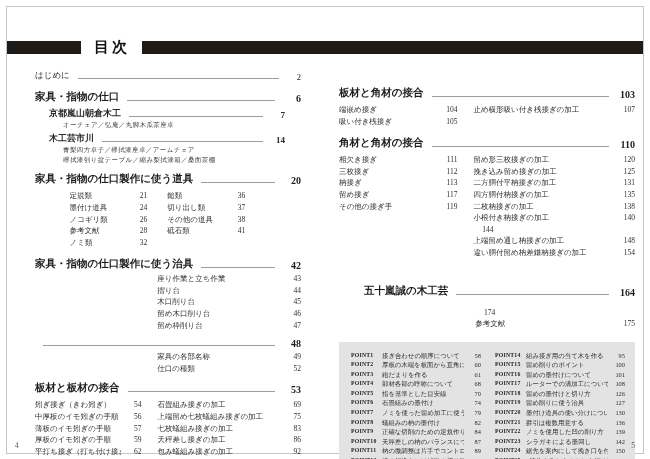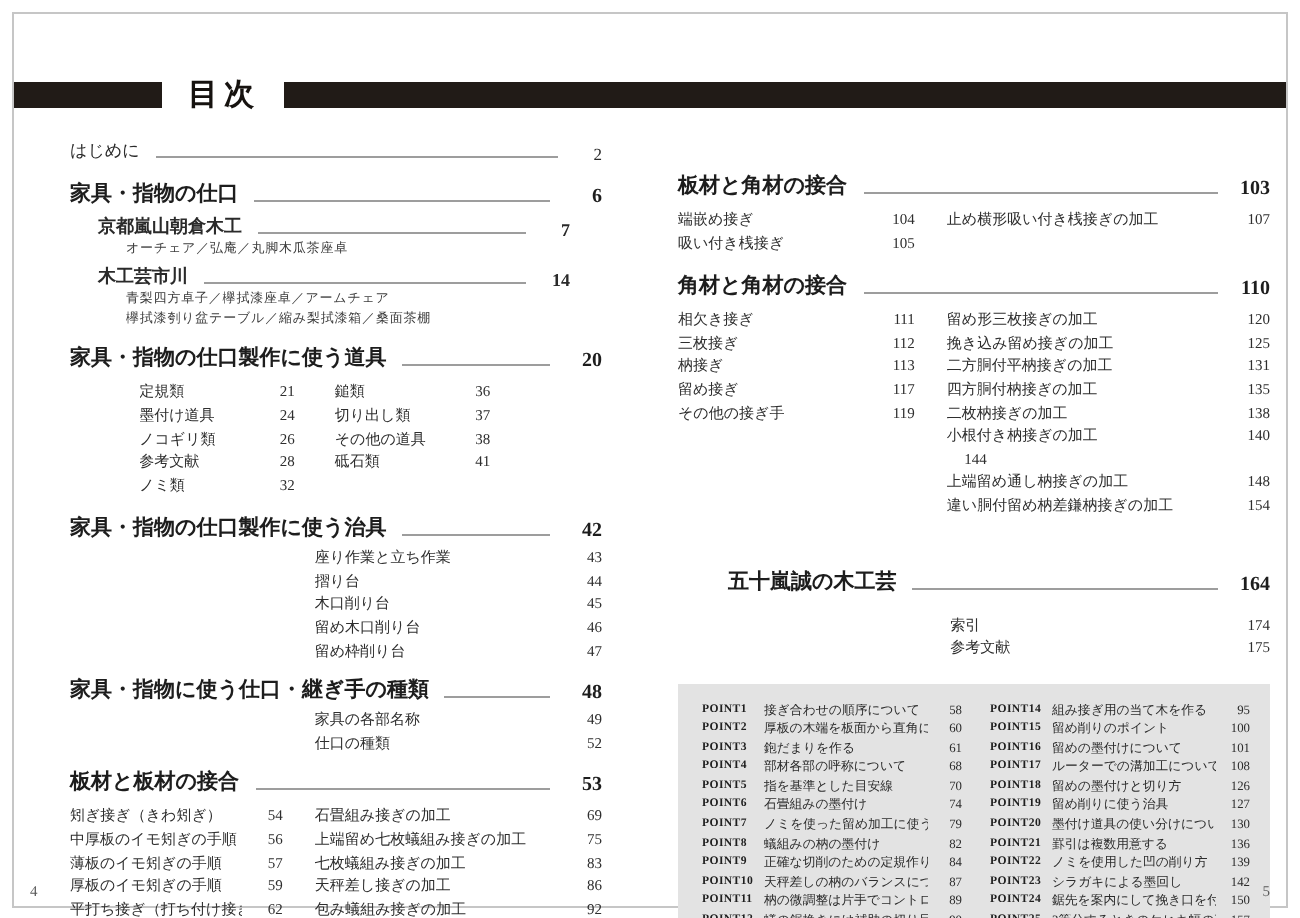--- a/index.html
+++ b/index.html
@@ -166,21 +166,20 @@
           <div class="item">
             <span class="lbl">留め木口削り台</span>
             <span class="pg">46</span>
           </div>
           <div class="item">
             <span class="lbl">留め枠削り台</span>
             <span class="pg">47</span>
           </div>
         </div>
         <div class="entry heading">
-          <span class="lbl">家具・指物に使う仕口・継ぎ手の種類</span>
           <span class="leader"></span>
           <span class="pg">48</span>
         </div>
         <div class="offsetlist">
           <div class="item">
             <span class="lbl">家具の各部名称</span>
             <span class="pg">49</span>
           </div>
           <div class="item">
             <span class="lbl">仕口の種類</span>
@@ -329,21 +328,20 @@
             </div>
           </div>
         </div>
         <div class="entry heading" style="margin-top: 24px; margin-left: 25px;">
           <span class="lbl">五十嵐誠の木工芸</span>
           <span class="leader"></span>
           <span class="pg">164</span>
         </div>
         <div class="offsetlist" style="margin-top: 10px;">
           <div class="item">
-            <span class="lbl">索引</span>
             <span class="pg">174</span>
           </div>
           <div class="item">
             <span class="lbl">参考文献</span>
             <span class="pg">175</span>
           </div>
         </div>
         <div class="point-box">
           <div class="pcol">
             <div class="pitem">

